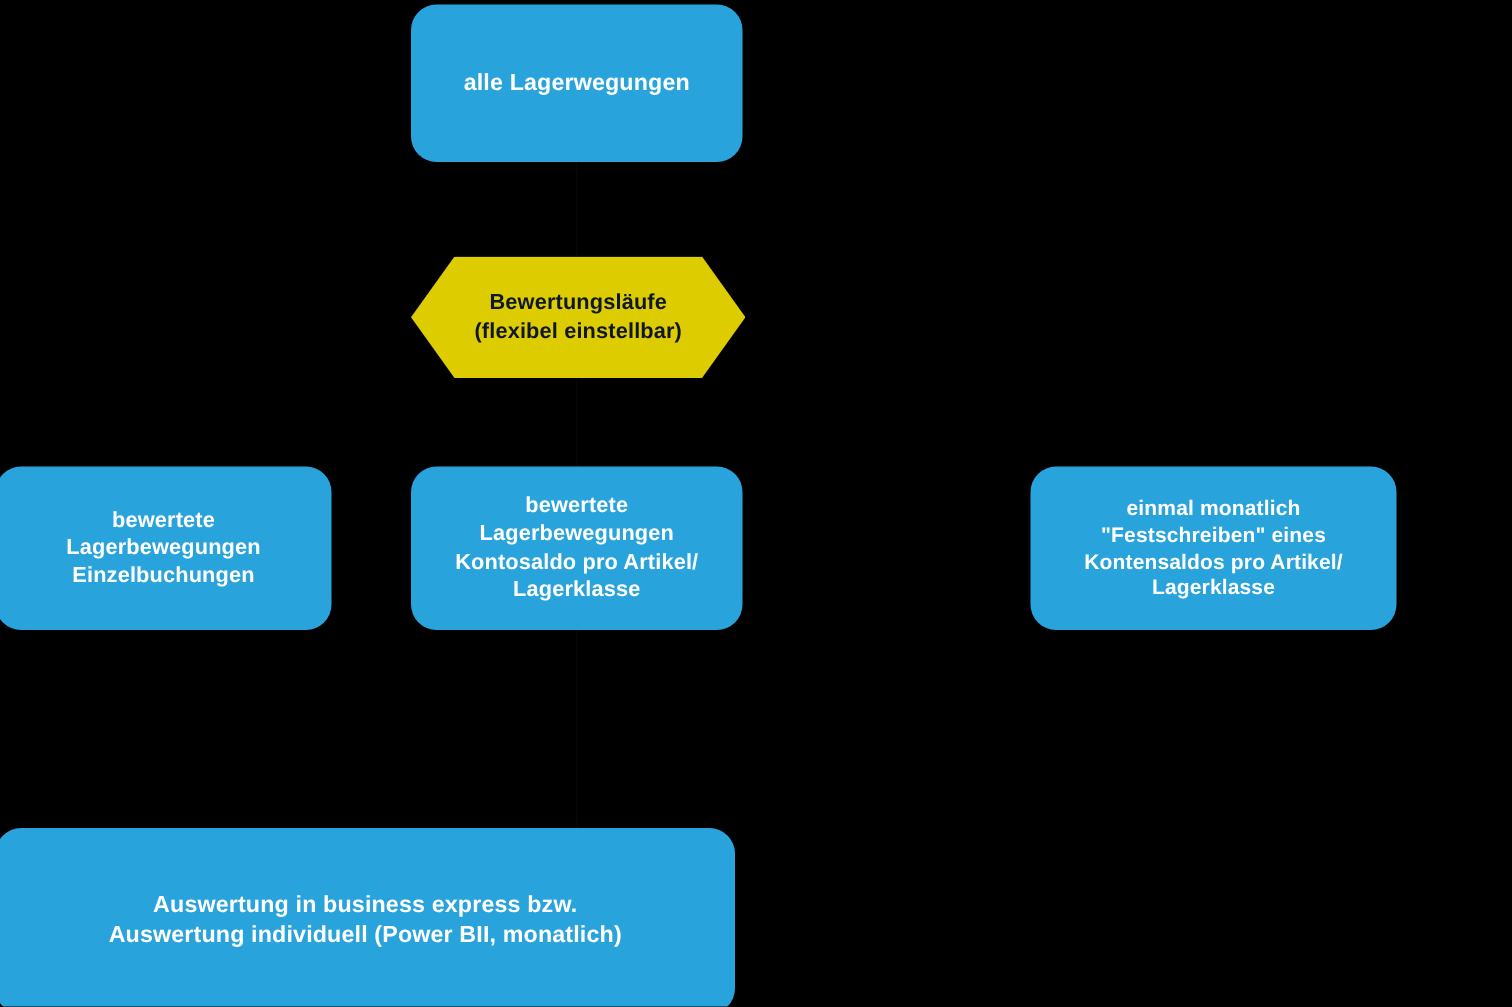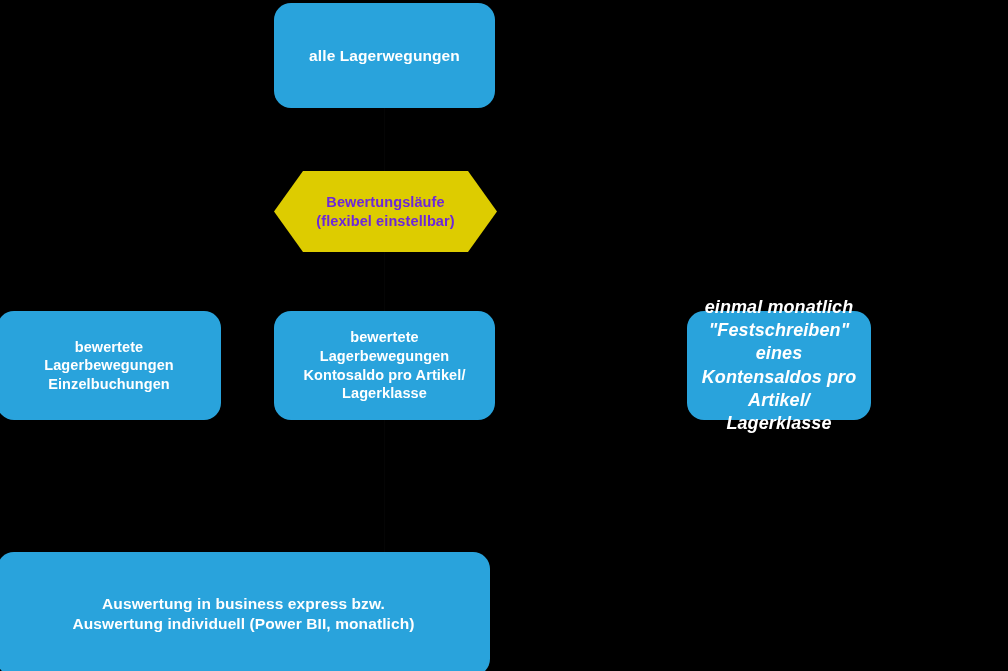--- a/index.html
+++ b/index.html
@@ -34,21 +34,21 @@
   }
 
   .node-rect {
     background: #29a3dc;
     color: #ffffff;
     border-radius: 17px;
   }
 
   .node-hex {
     background: #ddcc00;
-    color: #6d28d9;
+    color: #0f172a;
     clip-path: polygon(13% 0%, 87% 0%, 100% 50%, 87% 100%, 13% 100%, 0% 50%);
   }
 
   
   #node-all-movements {
     left: 274px;
     top: 3px;
     width: 221px;
     height: 105px;
     font-size: 15.5px;
@@ -74,24 +74,23 @@
     left: 274px;
     top: 311px;
     width: 221px;
     height: 109px;
     font-size: 14.5px;
   }
 
   #node-monthly-fix {
     left: 687px;
     top: 311px;
-    width: 184px;
+    width: 244px;
     height: 109px;
-    font-size: 18px;
-    font-style: italic;
+    font-size: 14px;
   }
 
   #node-evaluation {
     left: -3px;
     top: 552px;
     width: 493px;
     height: 124px;
     font-size: 15.5px;
   }
 

